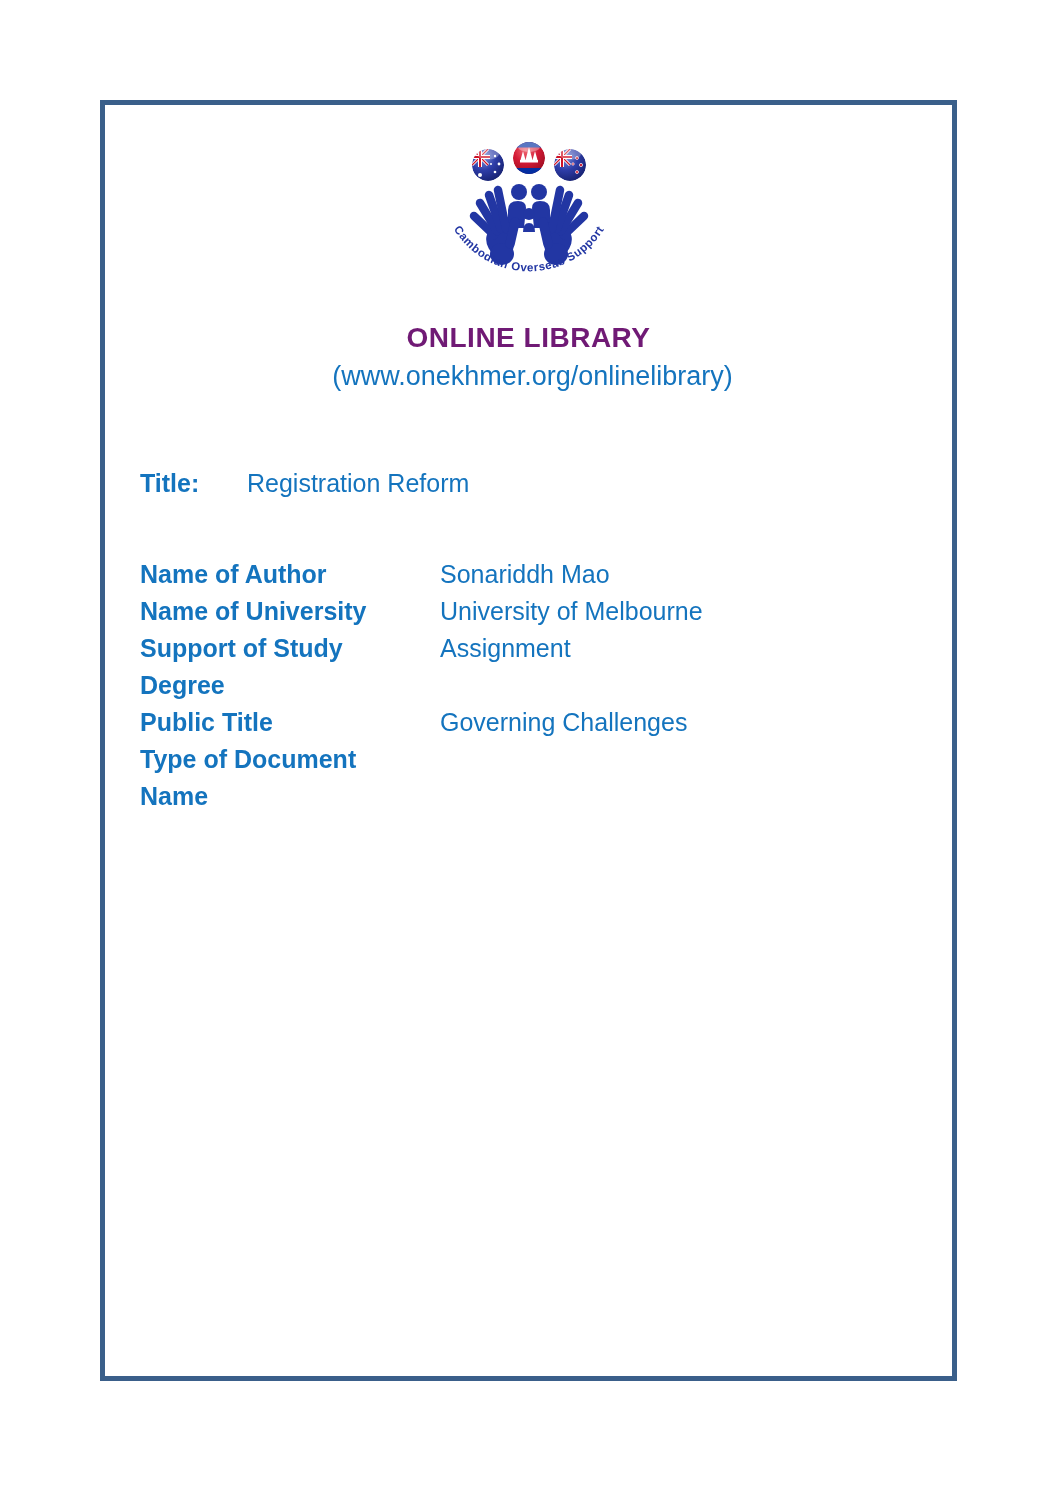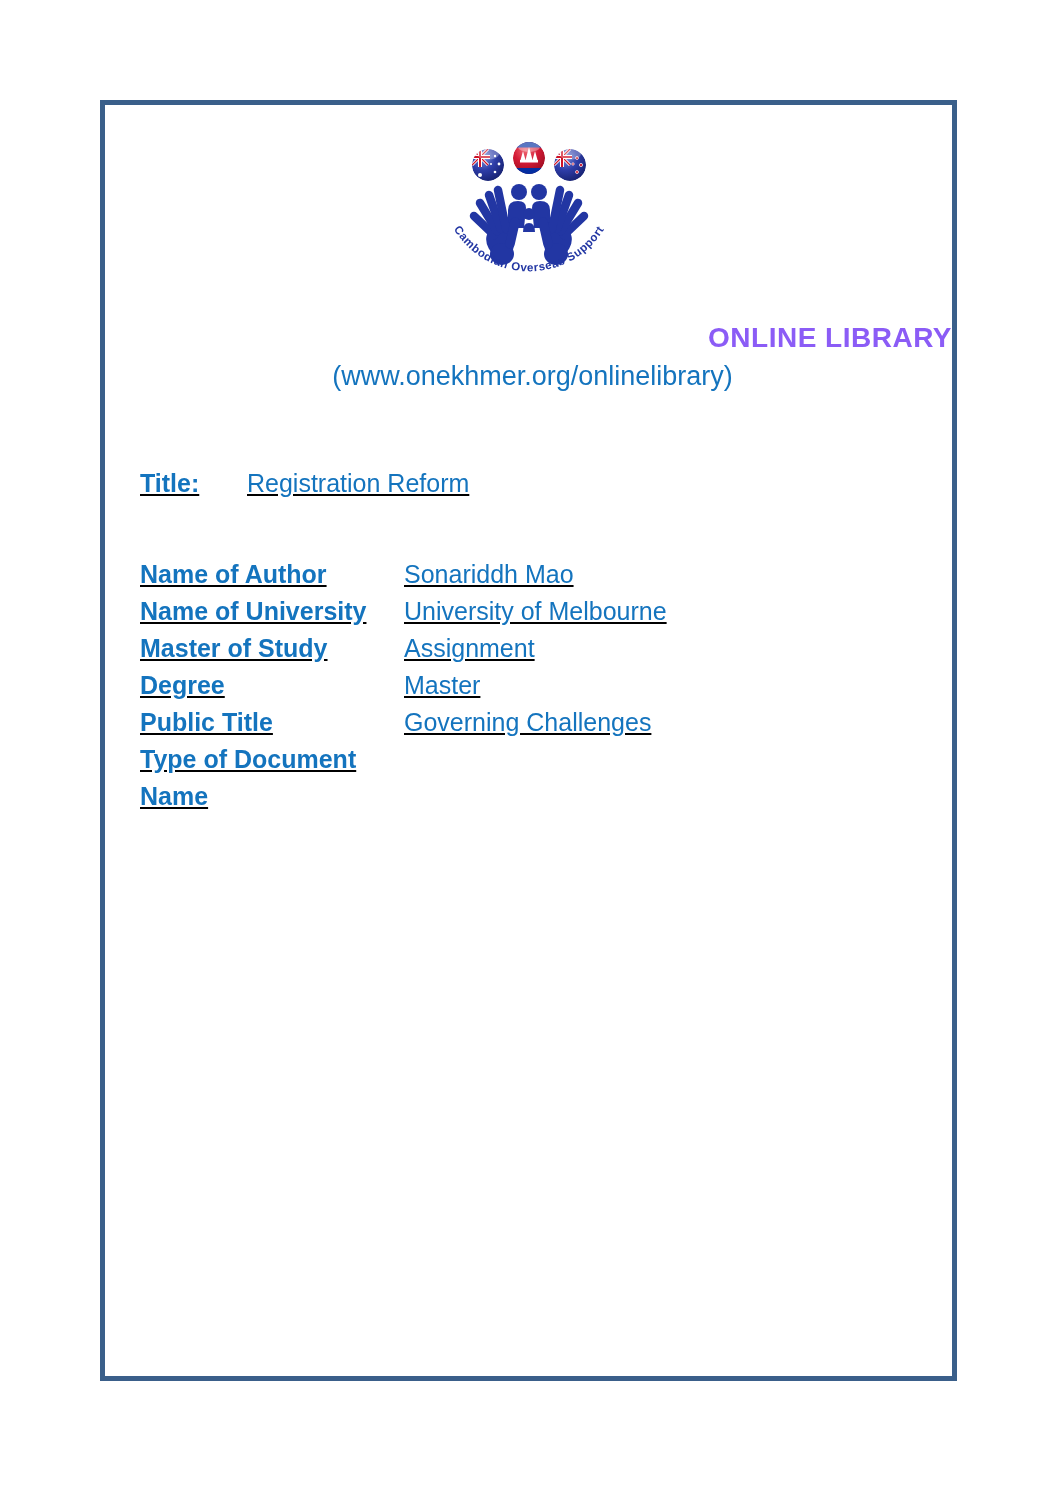--- a/index.html
+++ b/index.html
@@ -8,33 +8,33 @@
     position:relative; width:1058px; height:1497px; background:#ffffff;
     font-family:"Liberation Sans", sans-serif; overflow:hidden;
   }
   .frame {
     position:absolute; left:100px; top:100px; width:857px; height:1281px;
     border:5px solid #3A5F8A; background:#ffffff;
   }
   .logo { margin:33px auto 0 auto; width:170px; height:160px; }
   .logo svg { display:block; }
   .org-title {
-    text-align:right; margin-top:24px; font-size:28px; font-weight:bold;
-    color:#8b5cf6; letter-spacing:0.5px;
+    text-align:center; margin-top:24px; font-size:28px; font-weight:bold;
+    color:#701a75; letter-spacing:0.5px;
   }
   .org-url {
     text-align:center; margin-top:7px; font-size:27px; color:#1474BE;padding-left:8px;
   }
-  .content { margin-left:35px; margin-right:25px;text-decoration:underline; }
+  .content { margin-left:35px; margin-right:25px; }
   .title-row { margin-top:76px; display:flex; font-size:25px; color:#1474BE; line-height:30px; }
   .title-row .label { font-weight:bold; flex:0 0 107px; }
   .meta { margin-top:58px; }
   .meta-row { display:flex; font-size:25px; color:#1474BE; line-height:37px;align-items:center; }
   .meta-row .label { font-weight:bold; flex:0 0 264px; }
-  .meta-row .value { flex:1; }
+  .meta-row .value { flex:1;margin-left:36px; }
 </style>
 </head>
 <body>
 
 <div class="page">
   <div class="frame">
 
     <div class="logo">
       <svg width="170" height="160" viewBox="0 0 170 160" xmlns="http://www.w3.org/2000/svg">
         <defs>
@@ -157,28 +157,27 @@
             <span class="label">Name of Author</span>
             <span class="value">Sonariddh Mao</span>
           </div>
 
           <div class="meta-row">
             <span class="label">Name of University</span>
             <span class="value">University of Melbourne</span>
           </div>
 
           <div class="meta-row">
-            <span class="label">Master of Study</span>
+            <span class="label">Support of Study</span>
             <span class="value">Assignment</span>
           </div>
 
 
           <div class="meta-row">
             <span class="label">Degree</span>
-            <span class="value">Master</span>
           </div>
 
           <div class="meta-row">
             <span class="label">Public Title</span>
             <span class="value">Governing Challenges</span>
           </div>
 
           <div class="meta-row">
             <span class="label">Type of Document</span>
           </div>

